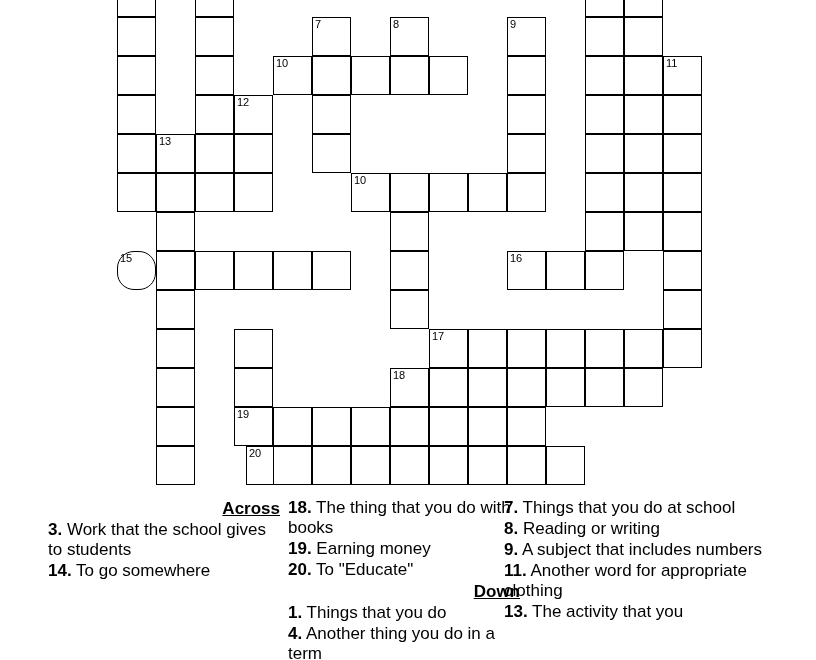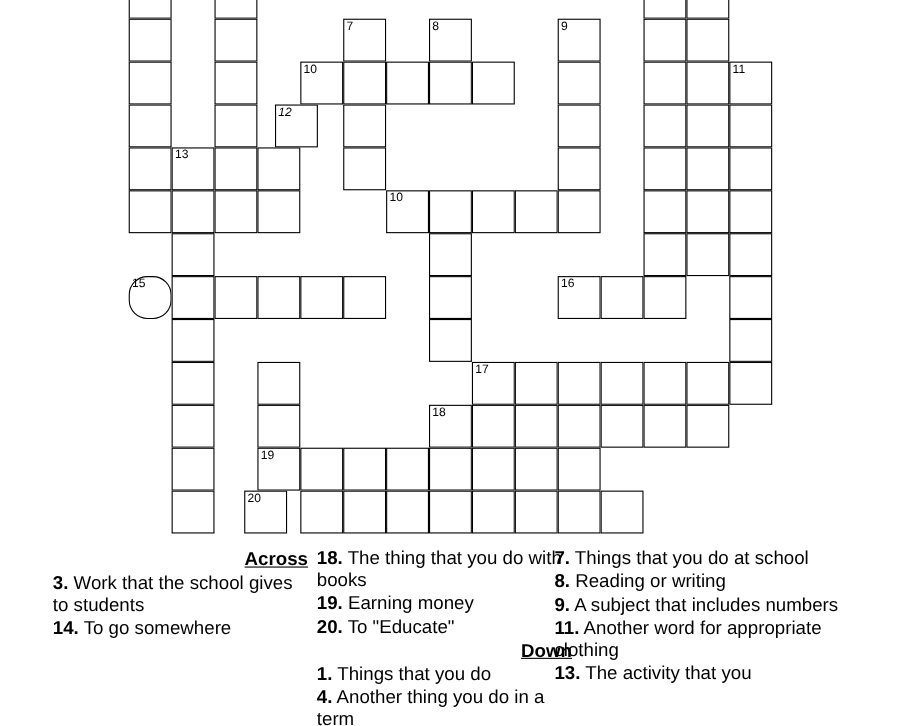--- a/index.html
+++ b/index.html
@@ -112,21 +112,21 @@
       <div class="cell" style="left: 390px; top: 56px;"></div>
       <div class="cell" style="left: 429px; top: 56px;"></div>
       <div class="cell" style="left: 507px; top: 56px;"></div>
       <div class="cell" style="left: 585px; top: 56px;"></div>
       <div class="cell" style="left: 624px; top: 56px;"></div>
       <div class="cell" style="left: 663px; top: 56px;">
         <span class="num">11</span>
       </div>
       <div class="cell" style="left: 117px; top: 95px;"></div>
       <div class="cell" style="left: 195px; top: 95px;"></div>
-      <div class="cell" style="left: 250px; top: 95px; font-style: italic;">
+      <div class="cell" style="left: 234px; top: 95px;">
         <span class="num">12</span>
       </div>
       <div class="cell" style="left: 312px; top: 95px;"></div>
       <div class="cell" style="left: 507px; top: 95px;"></div>
       <div class="cell" style="left: 585px; top: 95px;"></div>
       <div class="cell" style="left: 624px; top: 95px;"></div>
       <div class="cell" style="left: 663px; top: 95px;"></div>
       <div class="cell" style="left: 117px; top: 134px;"></div>
       <div class="cell" style="left: 156px; top: 134px;">
         <span class="num">13</span>
@@ -202,21 +202,21 @@
         <span class="num">19</span>
       </div>
       <div class="cell" style="left: 273px; top: 407px;"></div>
       <div class="cell" style="left: 312px; top: 407px;"></div>
       <div class="cell" style="left: 351px; top: 407px;"></div>
       <div class="cell" style="left: 390px; top: 407px;"></div>
       <div class="cell" style="left: 429px; top: 407px;"></div>
       <div class="cell" style="left: 468px; top: 407px;"></div>
       <div class="cell" style="left: 507px; top: 407px;"></div>
       <div class="cell" style="left: 156px; top: 446px;"></div>
-      <div class="cell" style="left: 222px; top: 446px;">
+      <div class="cell" style="left: 246px; top: 446px;">
         <span class="num">20</span>
       </div>
       <div class="cell" style="left: 273px; top: 446px;"></div>
       <div class="cell" style="left: 312px; top: 446px;"></div>
       <div class="cell" style="left: 351px; top: 446px;"></div>
       <div class="cell" style="left: 390px; top: 446px;"></div>
       <div class="cell" style="left: 429px; top: 446px;"></div>
       <div class="cell" style="left: 468px; top: 446px;"></div>
       <div class="cell" style="left: 507px; top: 446px;"></div>
       <div class="cell" style="left: 546px; top: 446px;"></div>

